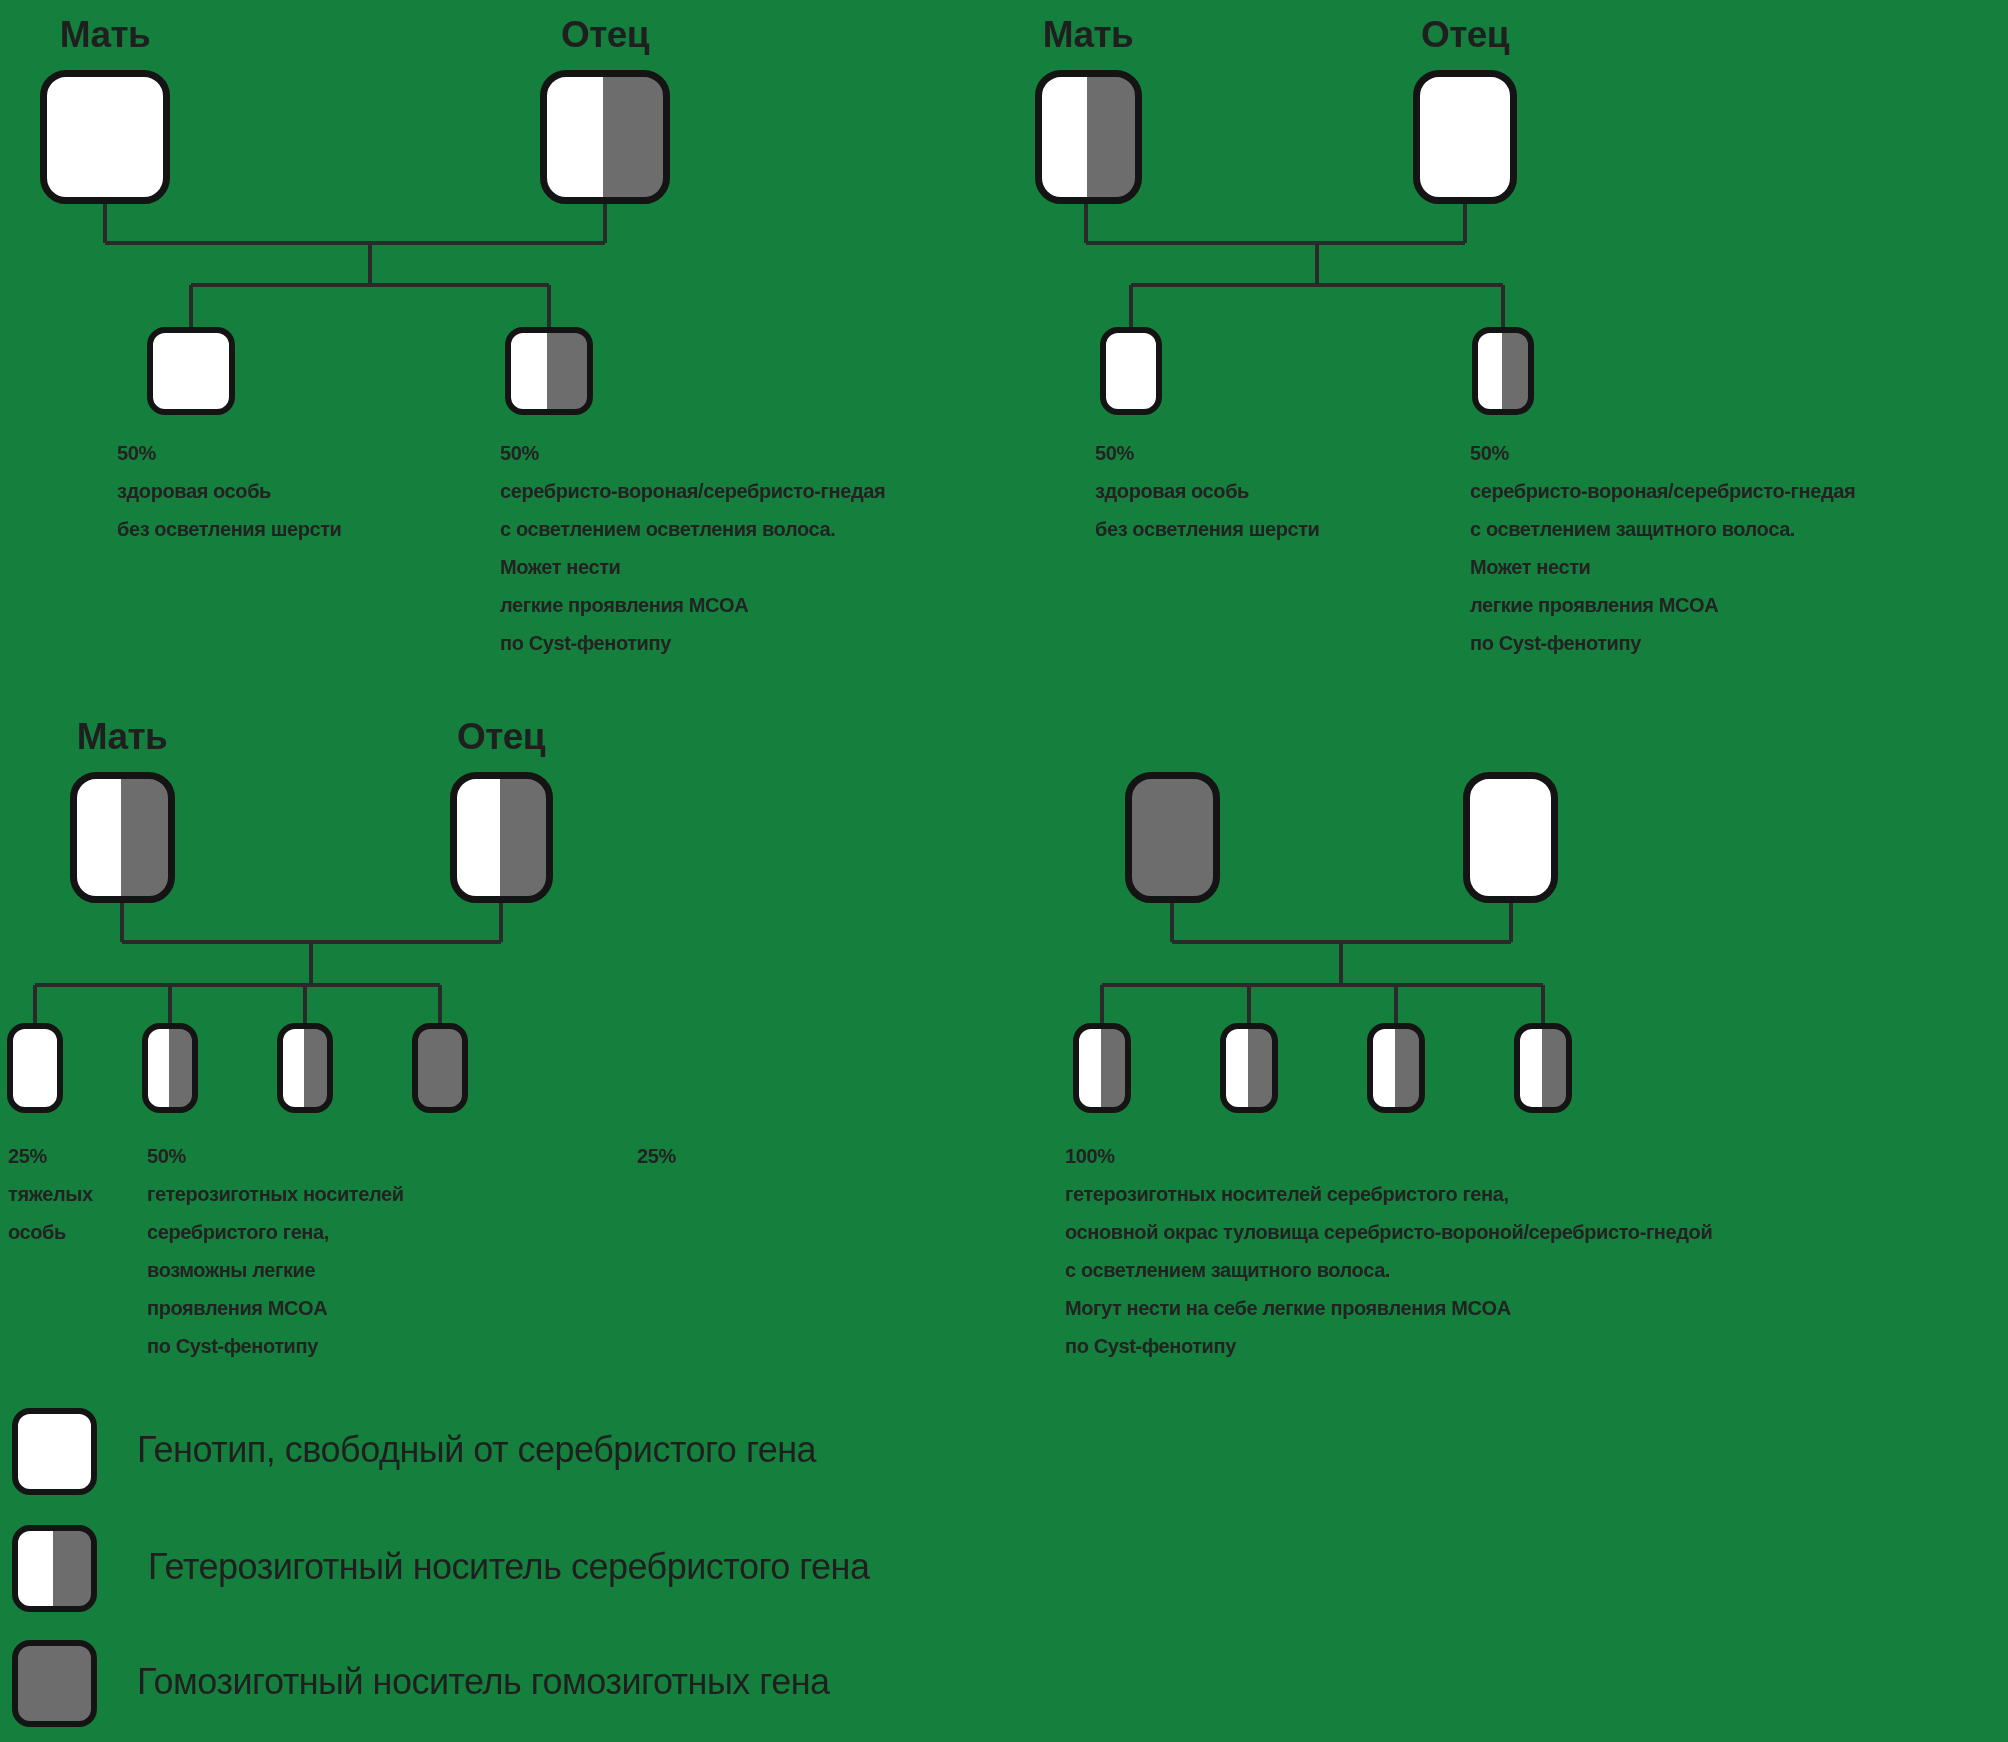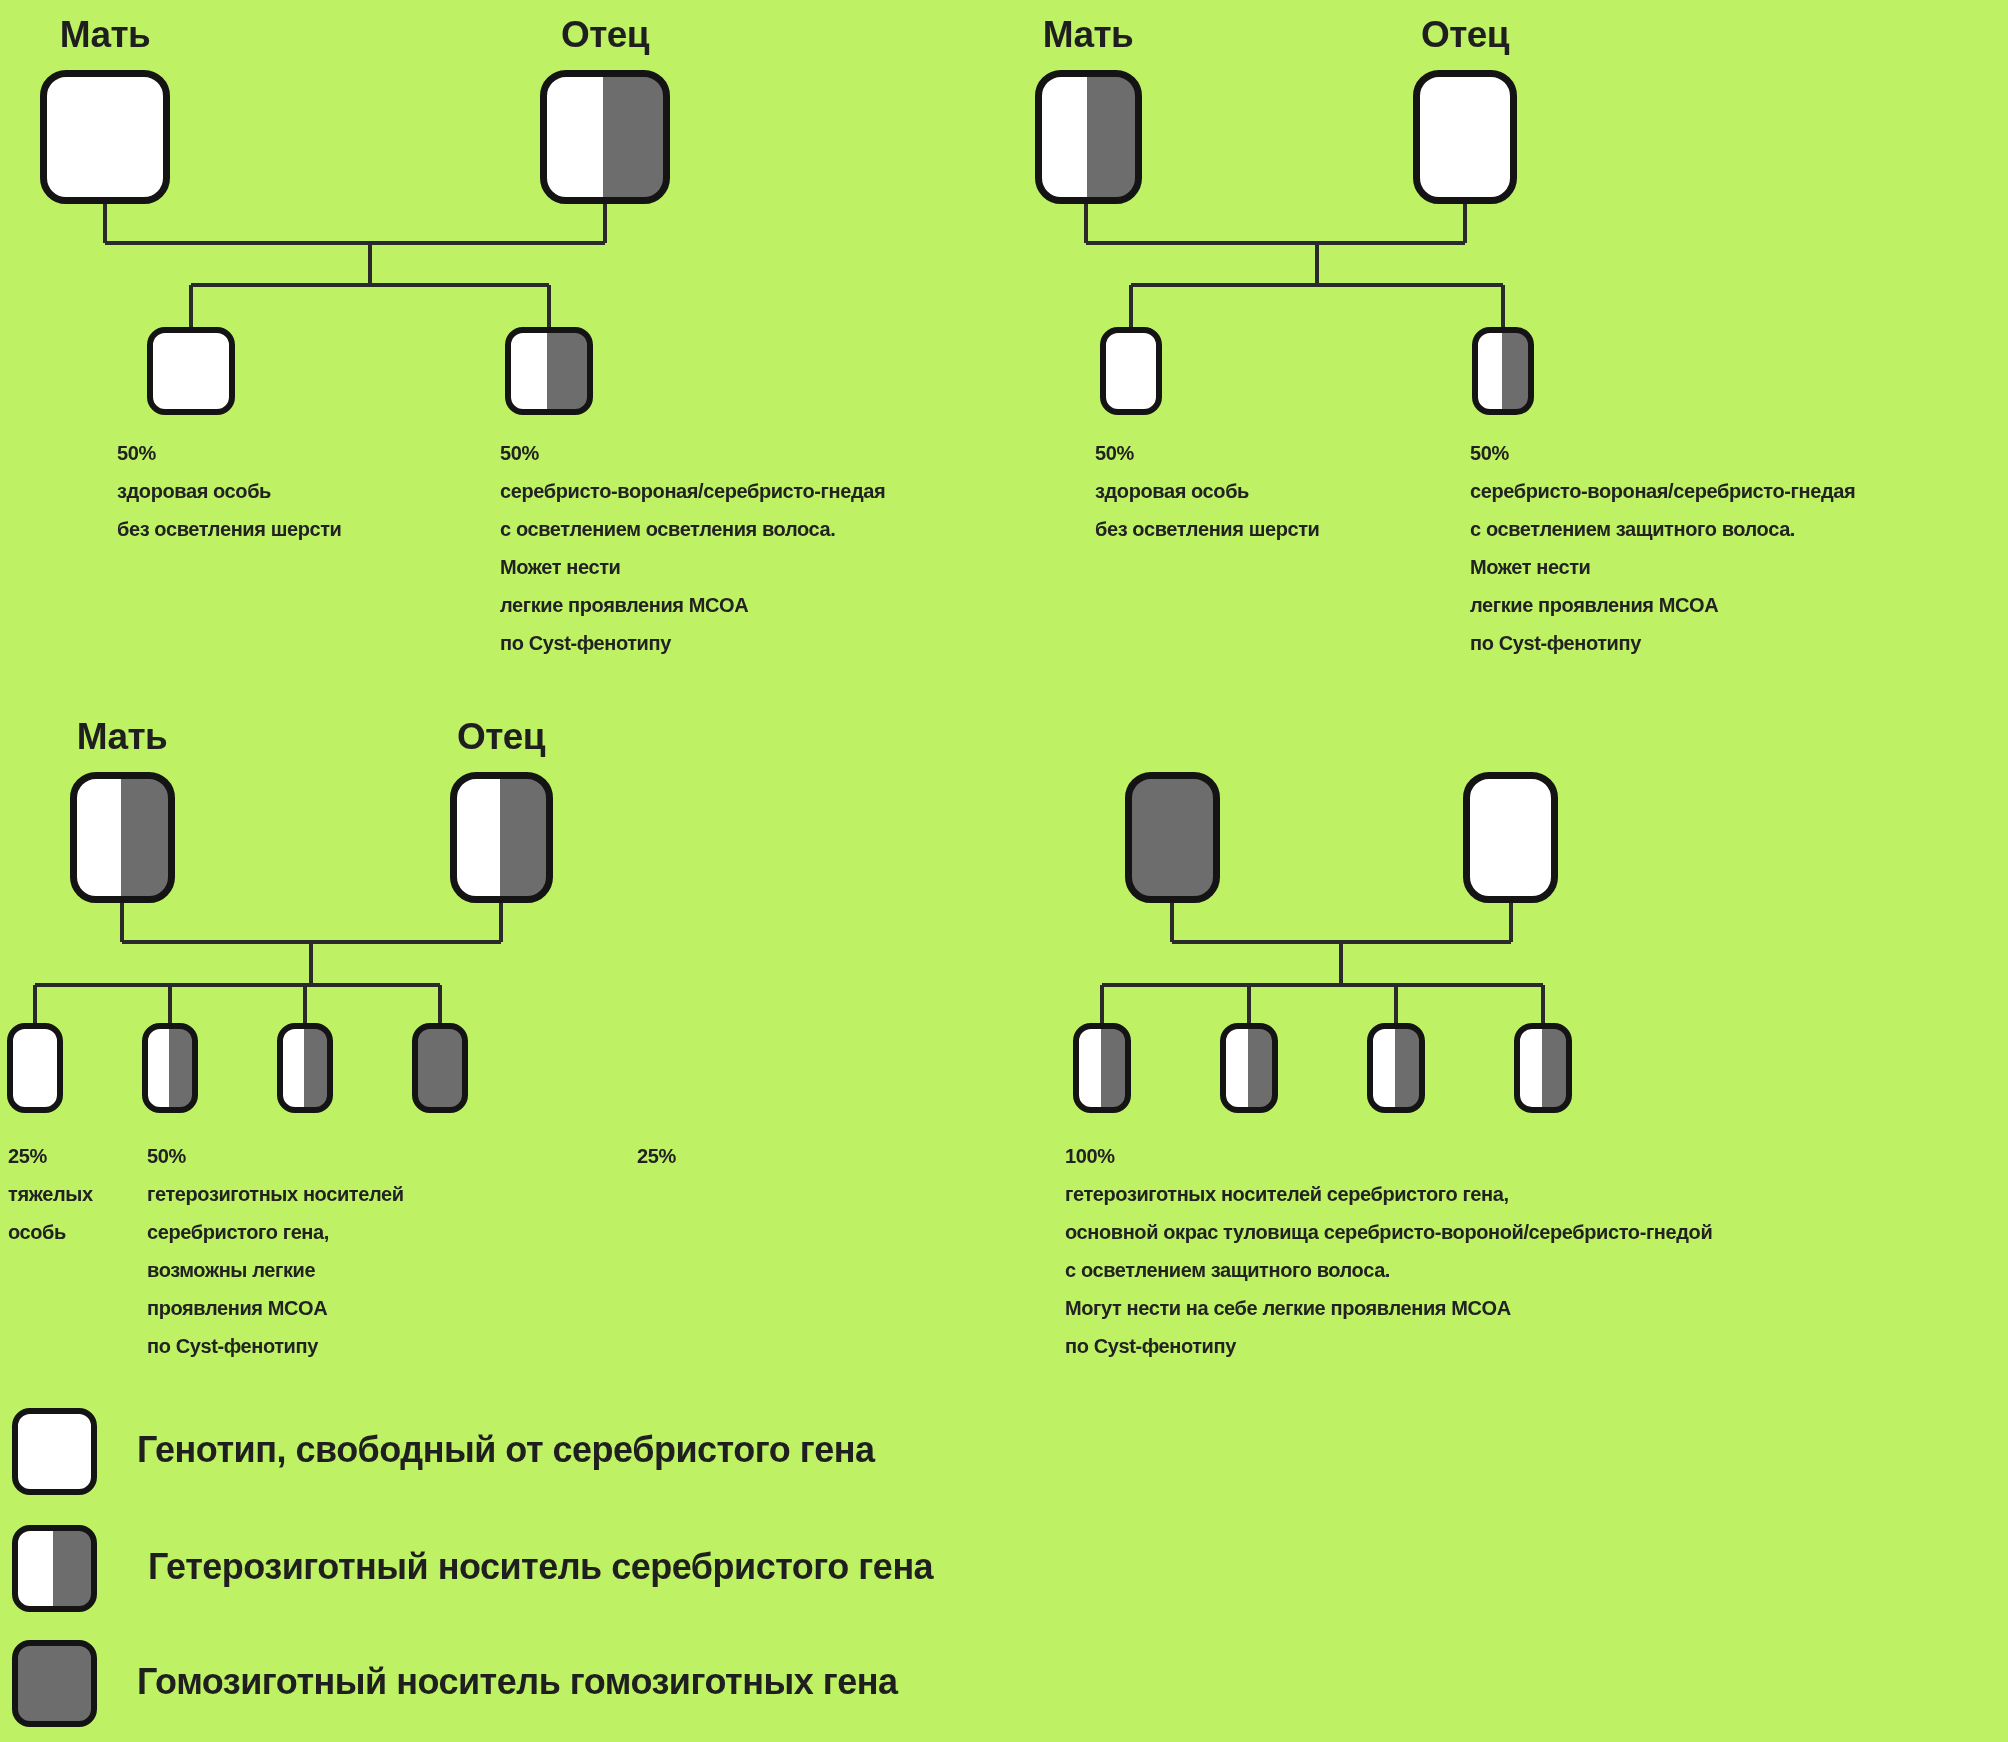--- a/index.html
+++ b/index.html
@@ -1,20 +1,20 @@
 <!DOCTYPE html>
 <html><head>
 <meta charset="utf-8">
 <style>
   html,body{margin:0;padding:0;background:#ffffff;}
   .canvas{
     position:relative;
     width:2008px;
     height:1742px;
-    background:#bef264;
+    background:#15803d;
     font-family:"Liberation Sans", sans-serif;
     color:#1f1f1f;
     overflow:hidden;
   }
   .connectors{position:absolute;left:0;top:0;width:2008px;height:1742px;}
   .connectors path{stroke:#2a2a2a;stroke-width:4;fill:none;}
 
   .gbox{
     position:absolute;
     box-sizing:border-box;
@@ -43,21 +43,21 @@
     letter-spacing:-0.4px;
     line-height:38px;
     color:#222222;
   }
   .outcome .percent{white-space:nowrap;}
   .outcome .desc{white-space:pre;}
 
   .legend-label{
     position:absolute;
     font-size:36px;
-    font-weight:bold;
+    font-weight:normal;
     letter-spacing:-0.5px;
     color:#1f1f1f;
     white-space:nowrap;
   }
 </style>
 </head>
 <body>
 
 <div class="canvas">
 

